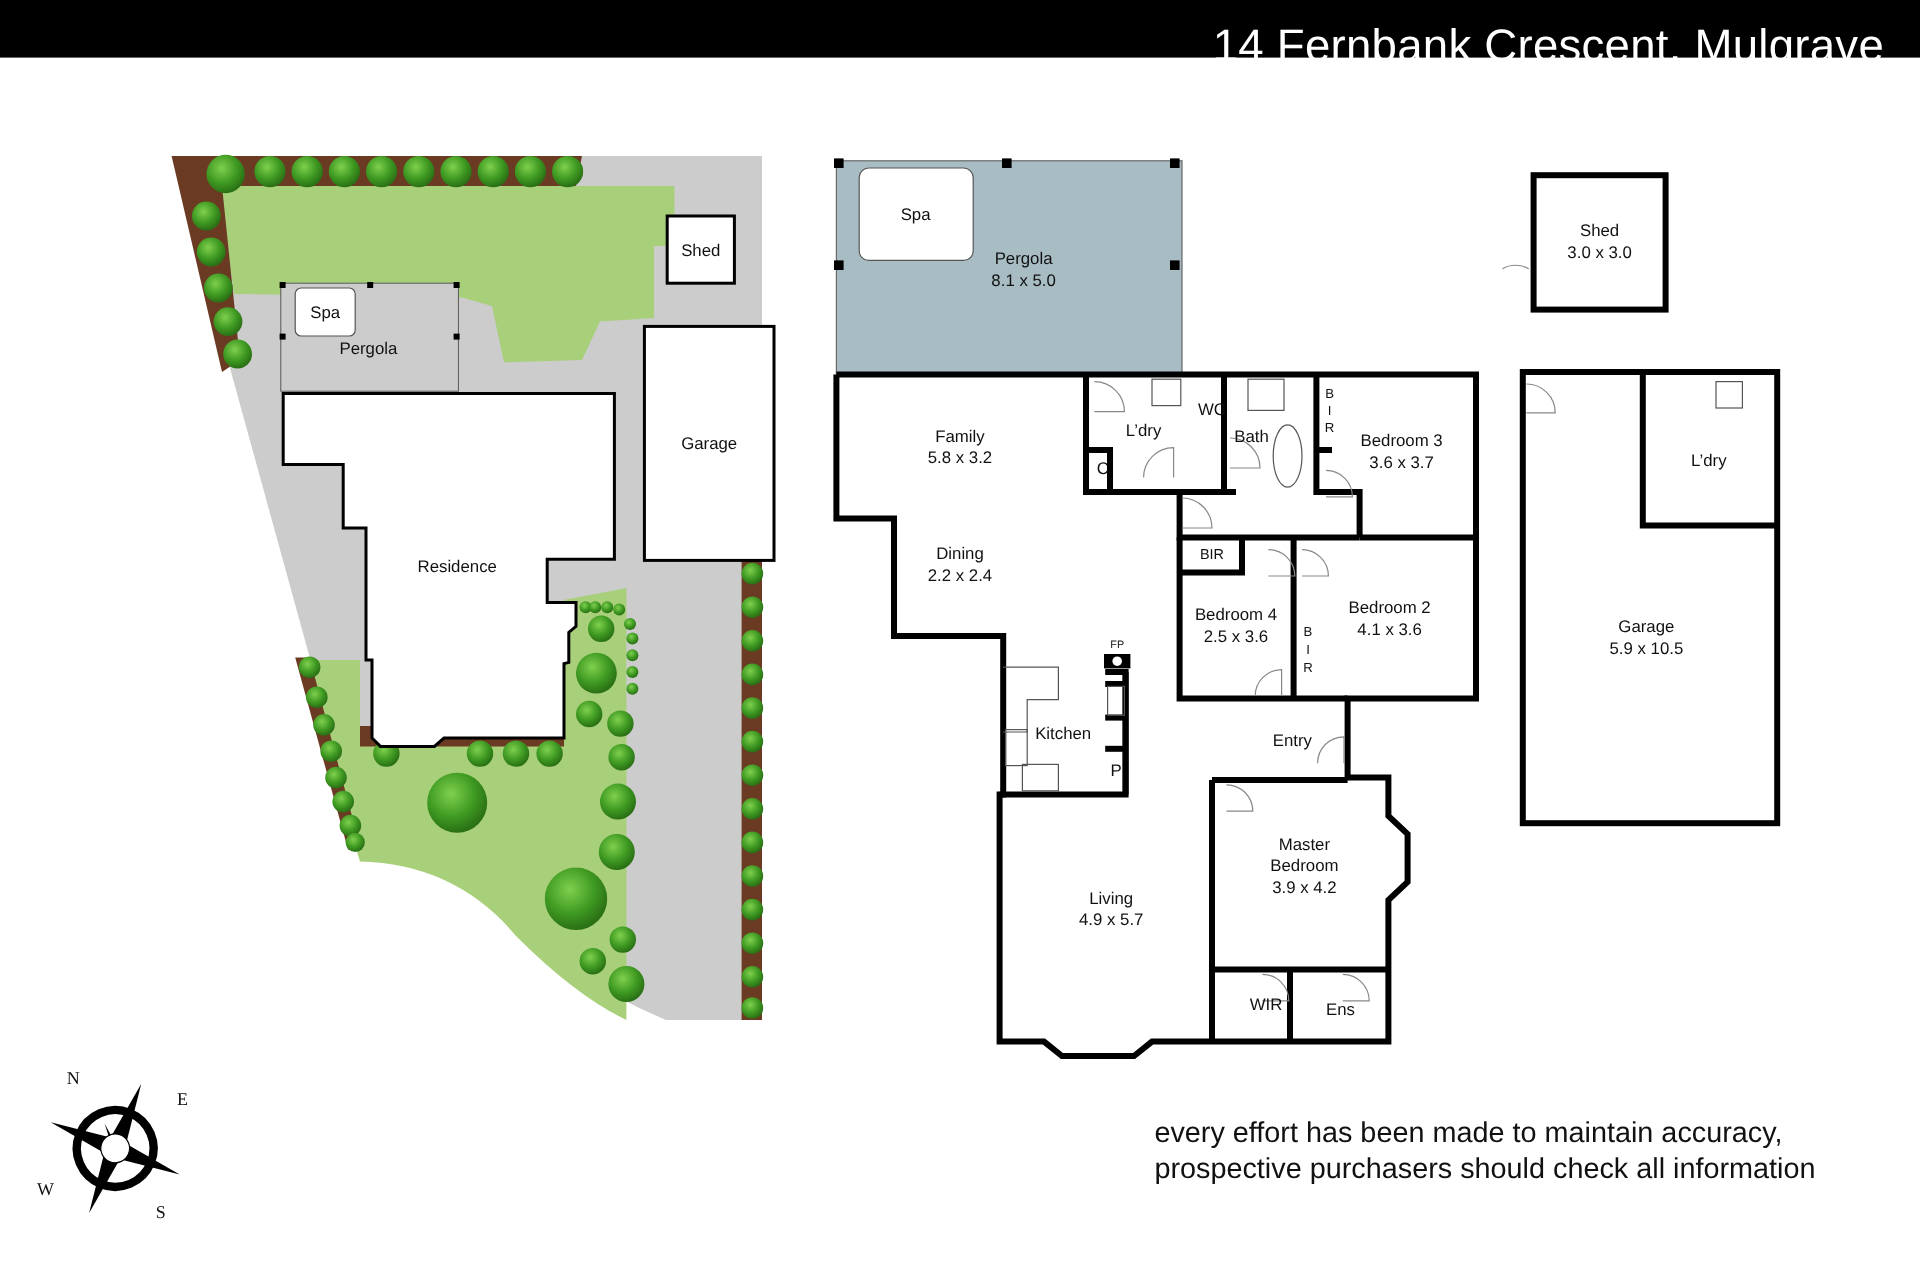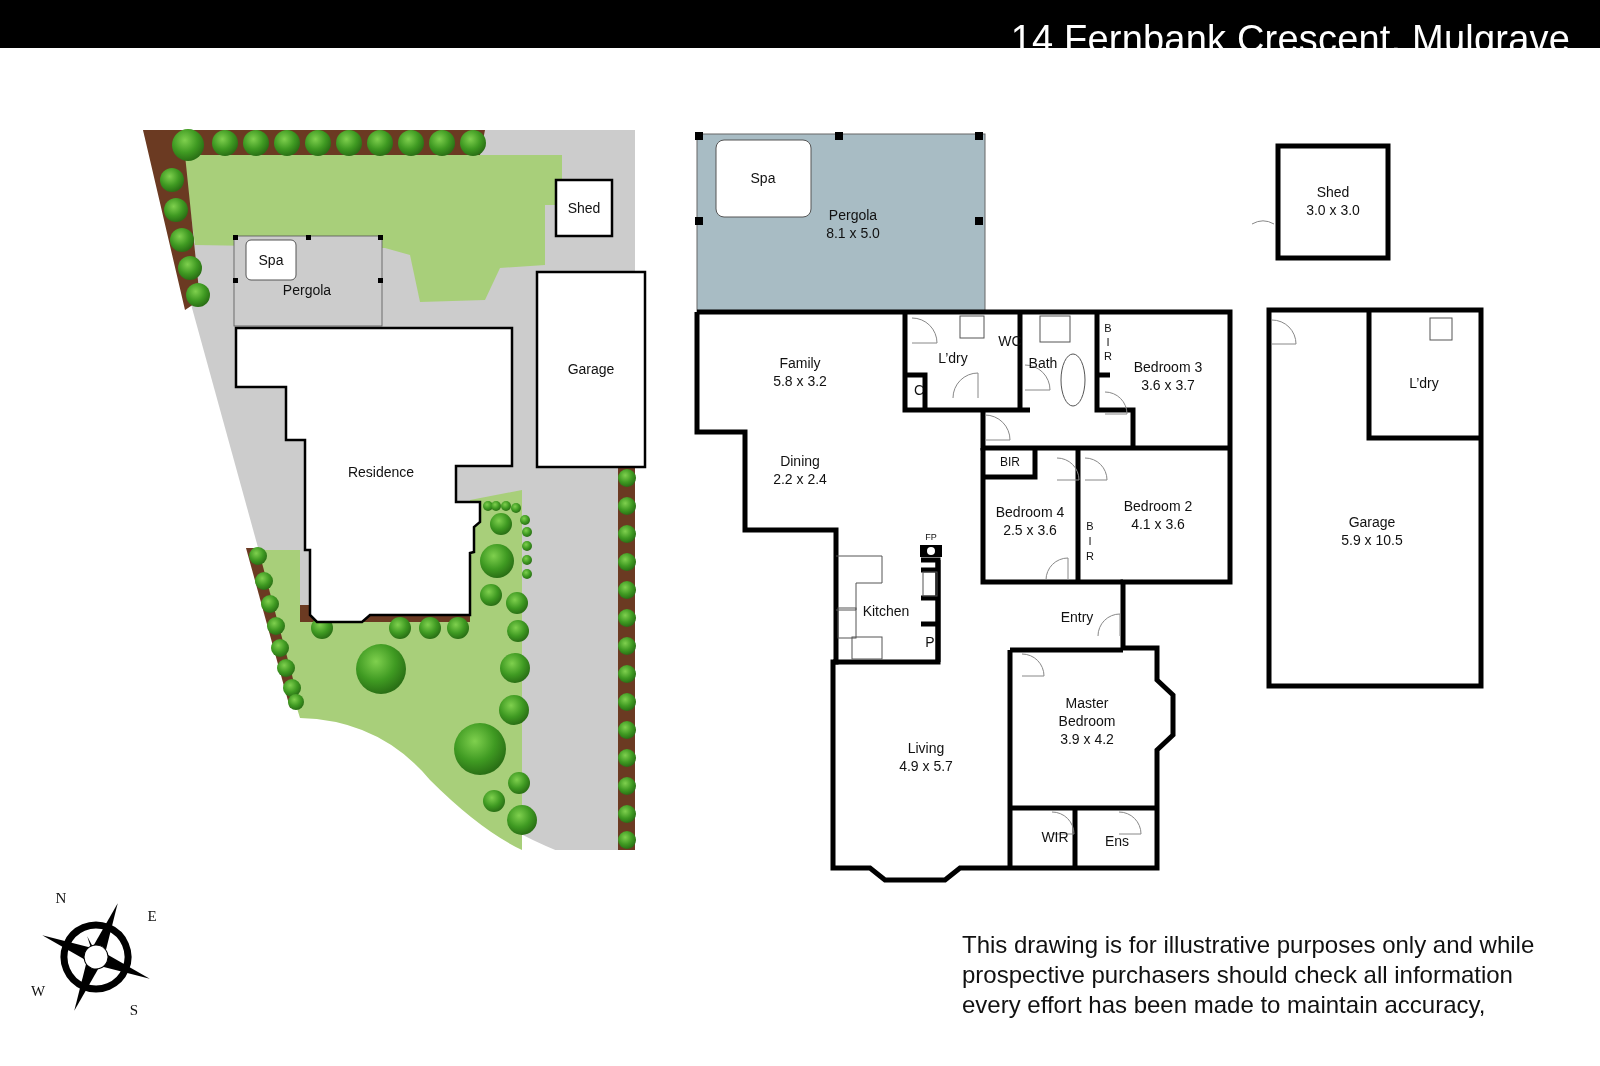--- a/index.html
+++ b/index.html
@@ -262,16 +262,15 @@
     <polygon points="-16,-16 -4,-6 -6,-4" fill="#000"></polygon>
     <circle r="12" fill="#fff" stroke="#000" stroke-width="1"></circle>
   </g>
   <text class="compass-letter" x="61" y="903">N</text>
   <text class="compass-letter" x="152" y="921">E</text>
   <text class="compass-letter" x="134" y="1015">S</text>
   <text class="compass-letter" x="38" y="996">W</text>
 </svg>
 
 <div class="disclaimer">
-  <div>This drawing is for illustrative purposes only and while</div>
+  <div>every effort has been made to maintain accuracy,</div>
   <div>prospective purchasers should check all information</div>
-  <div>every effort has been made to maintain accuracy,</div>
 </div>
 
 </body></html>

